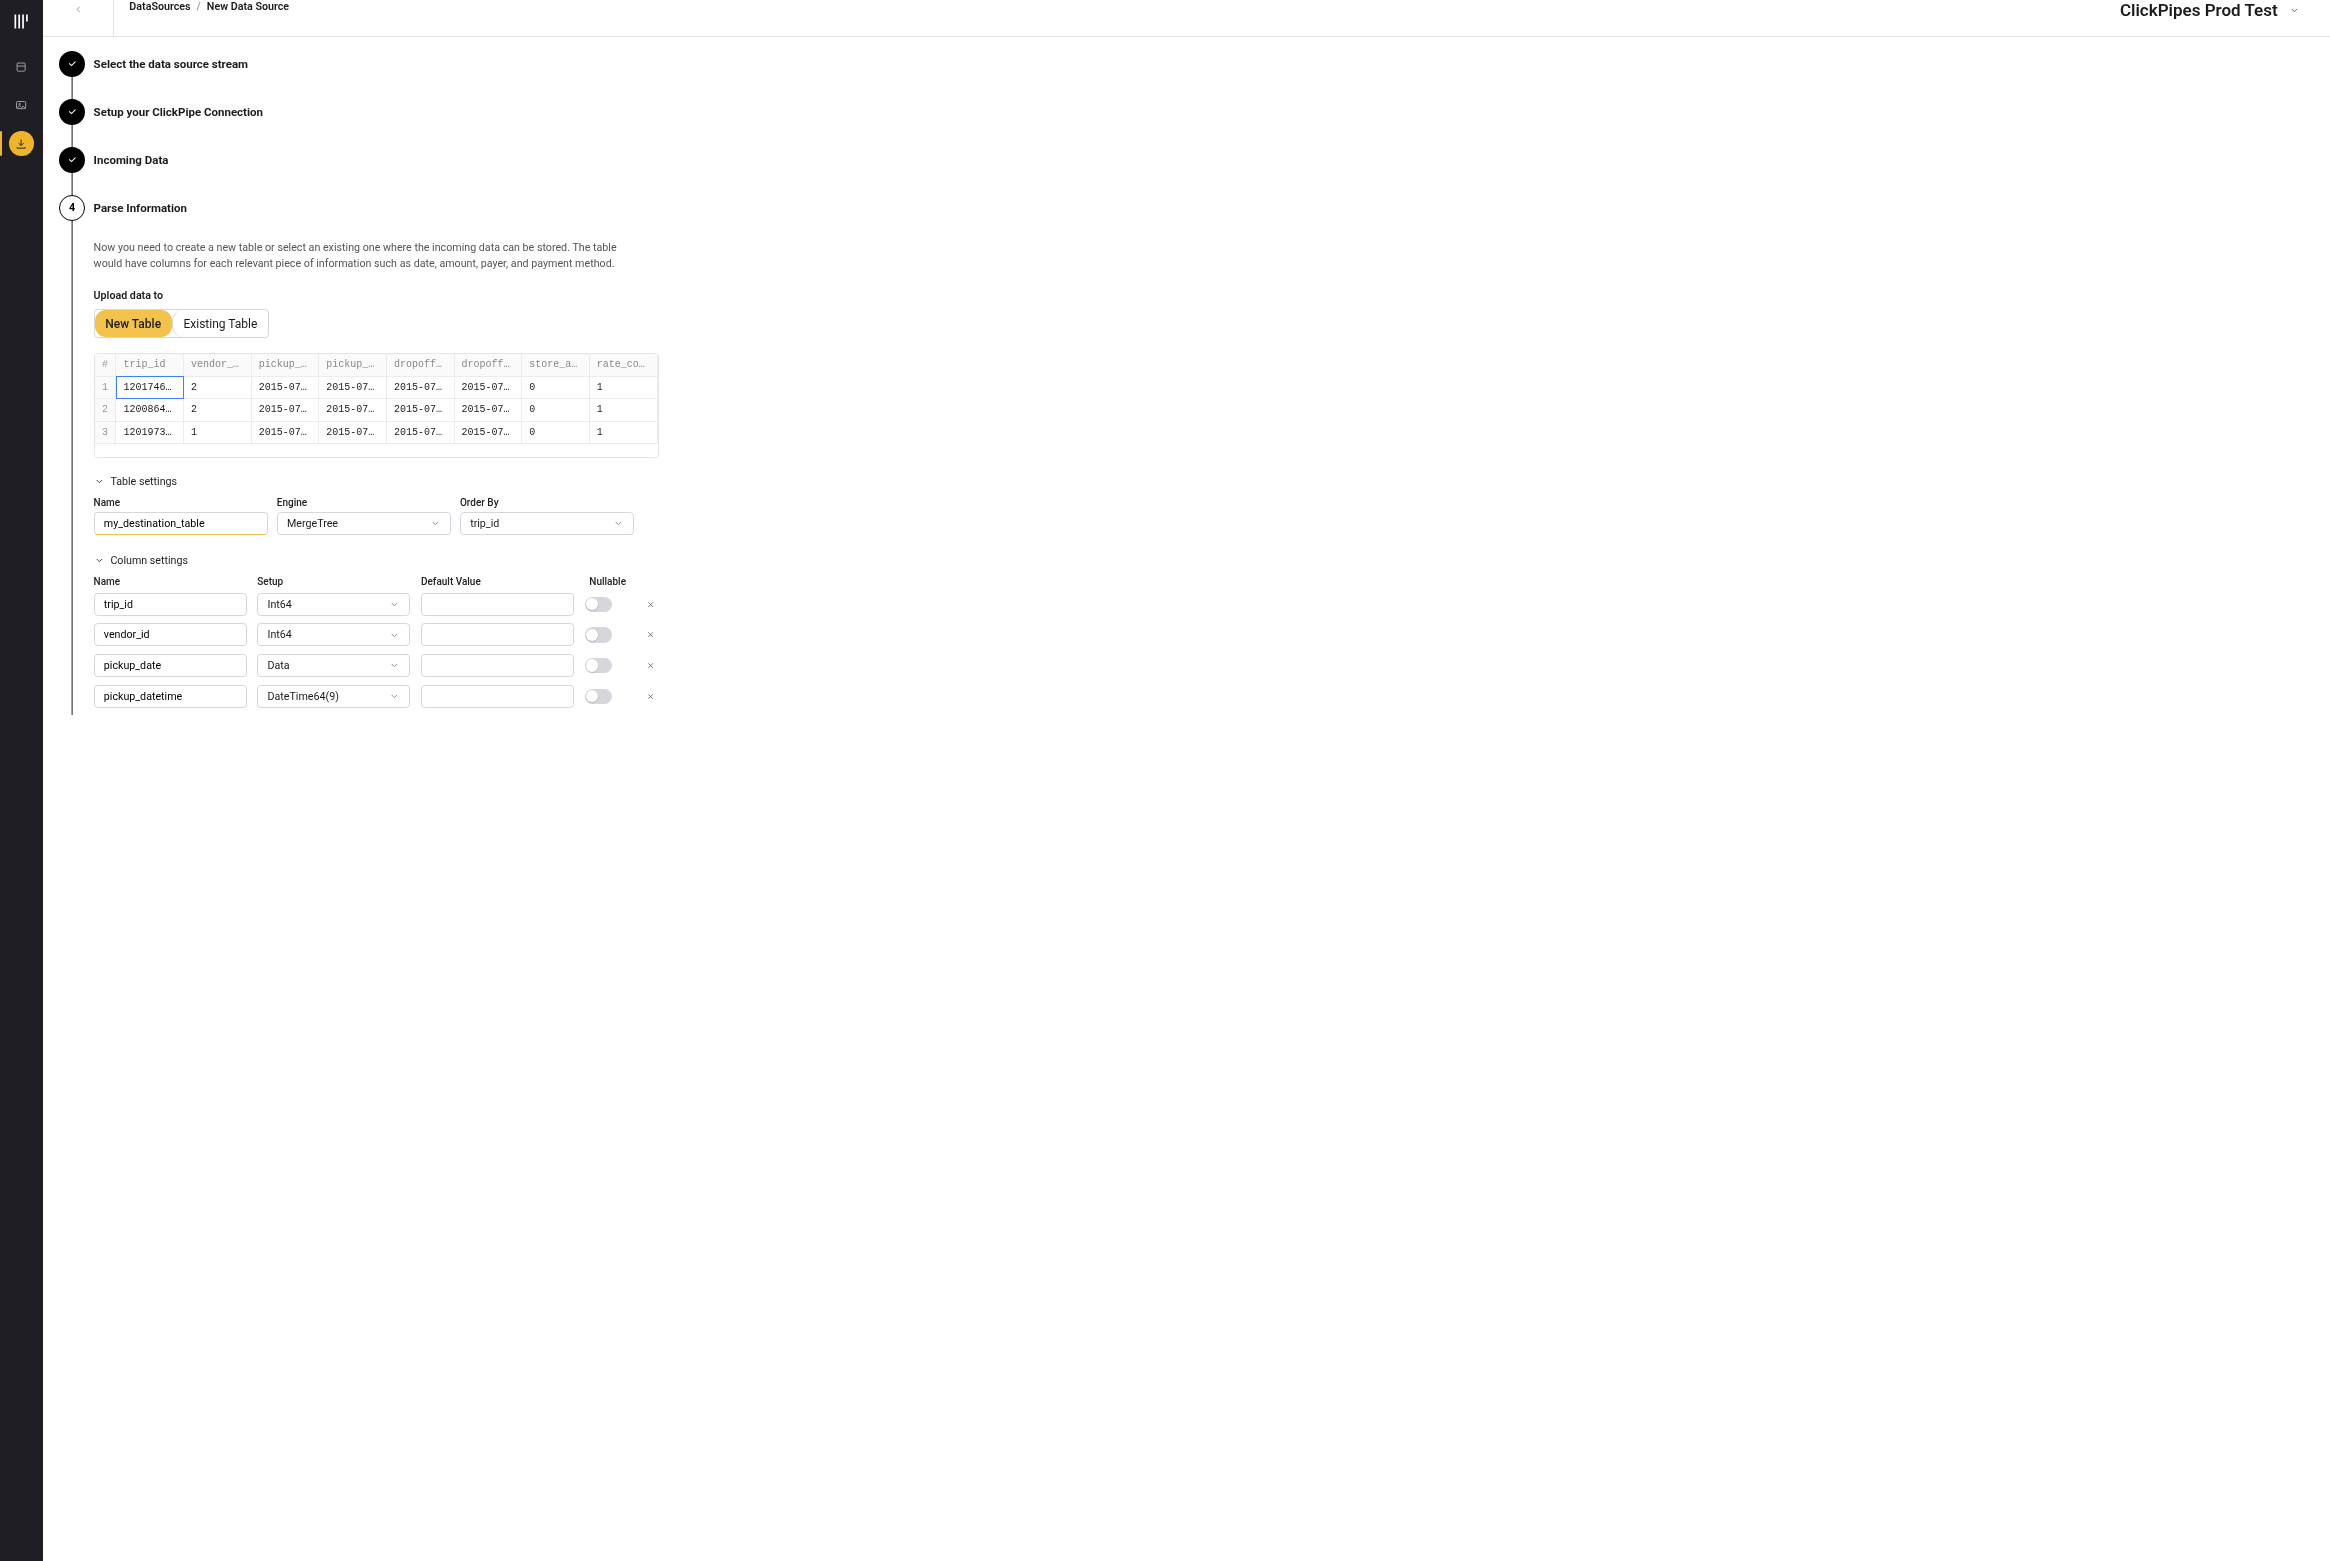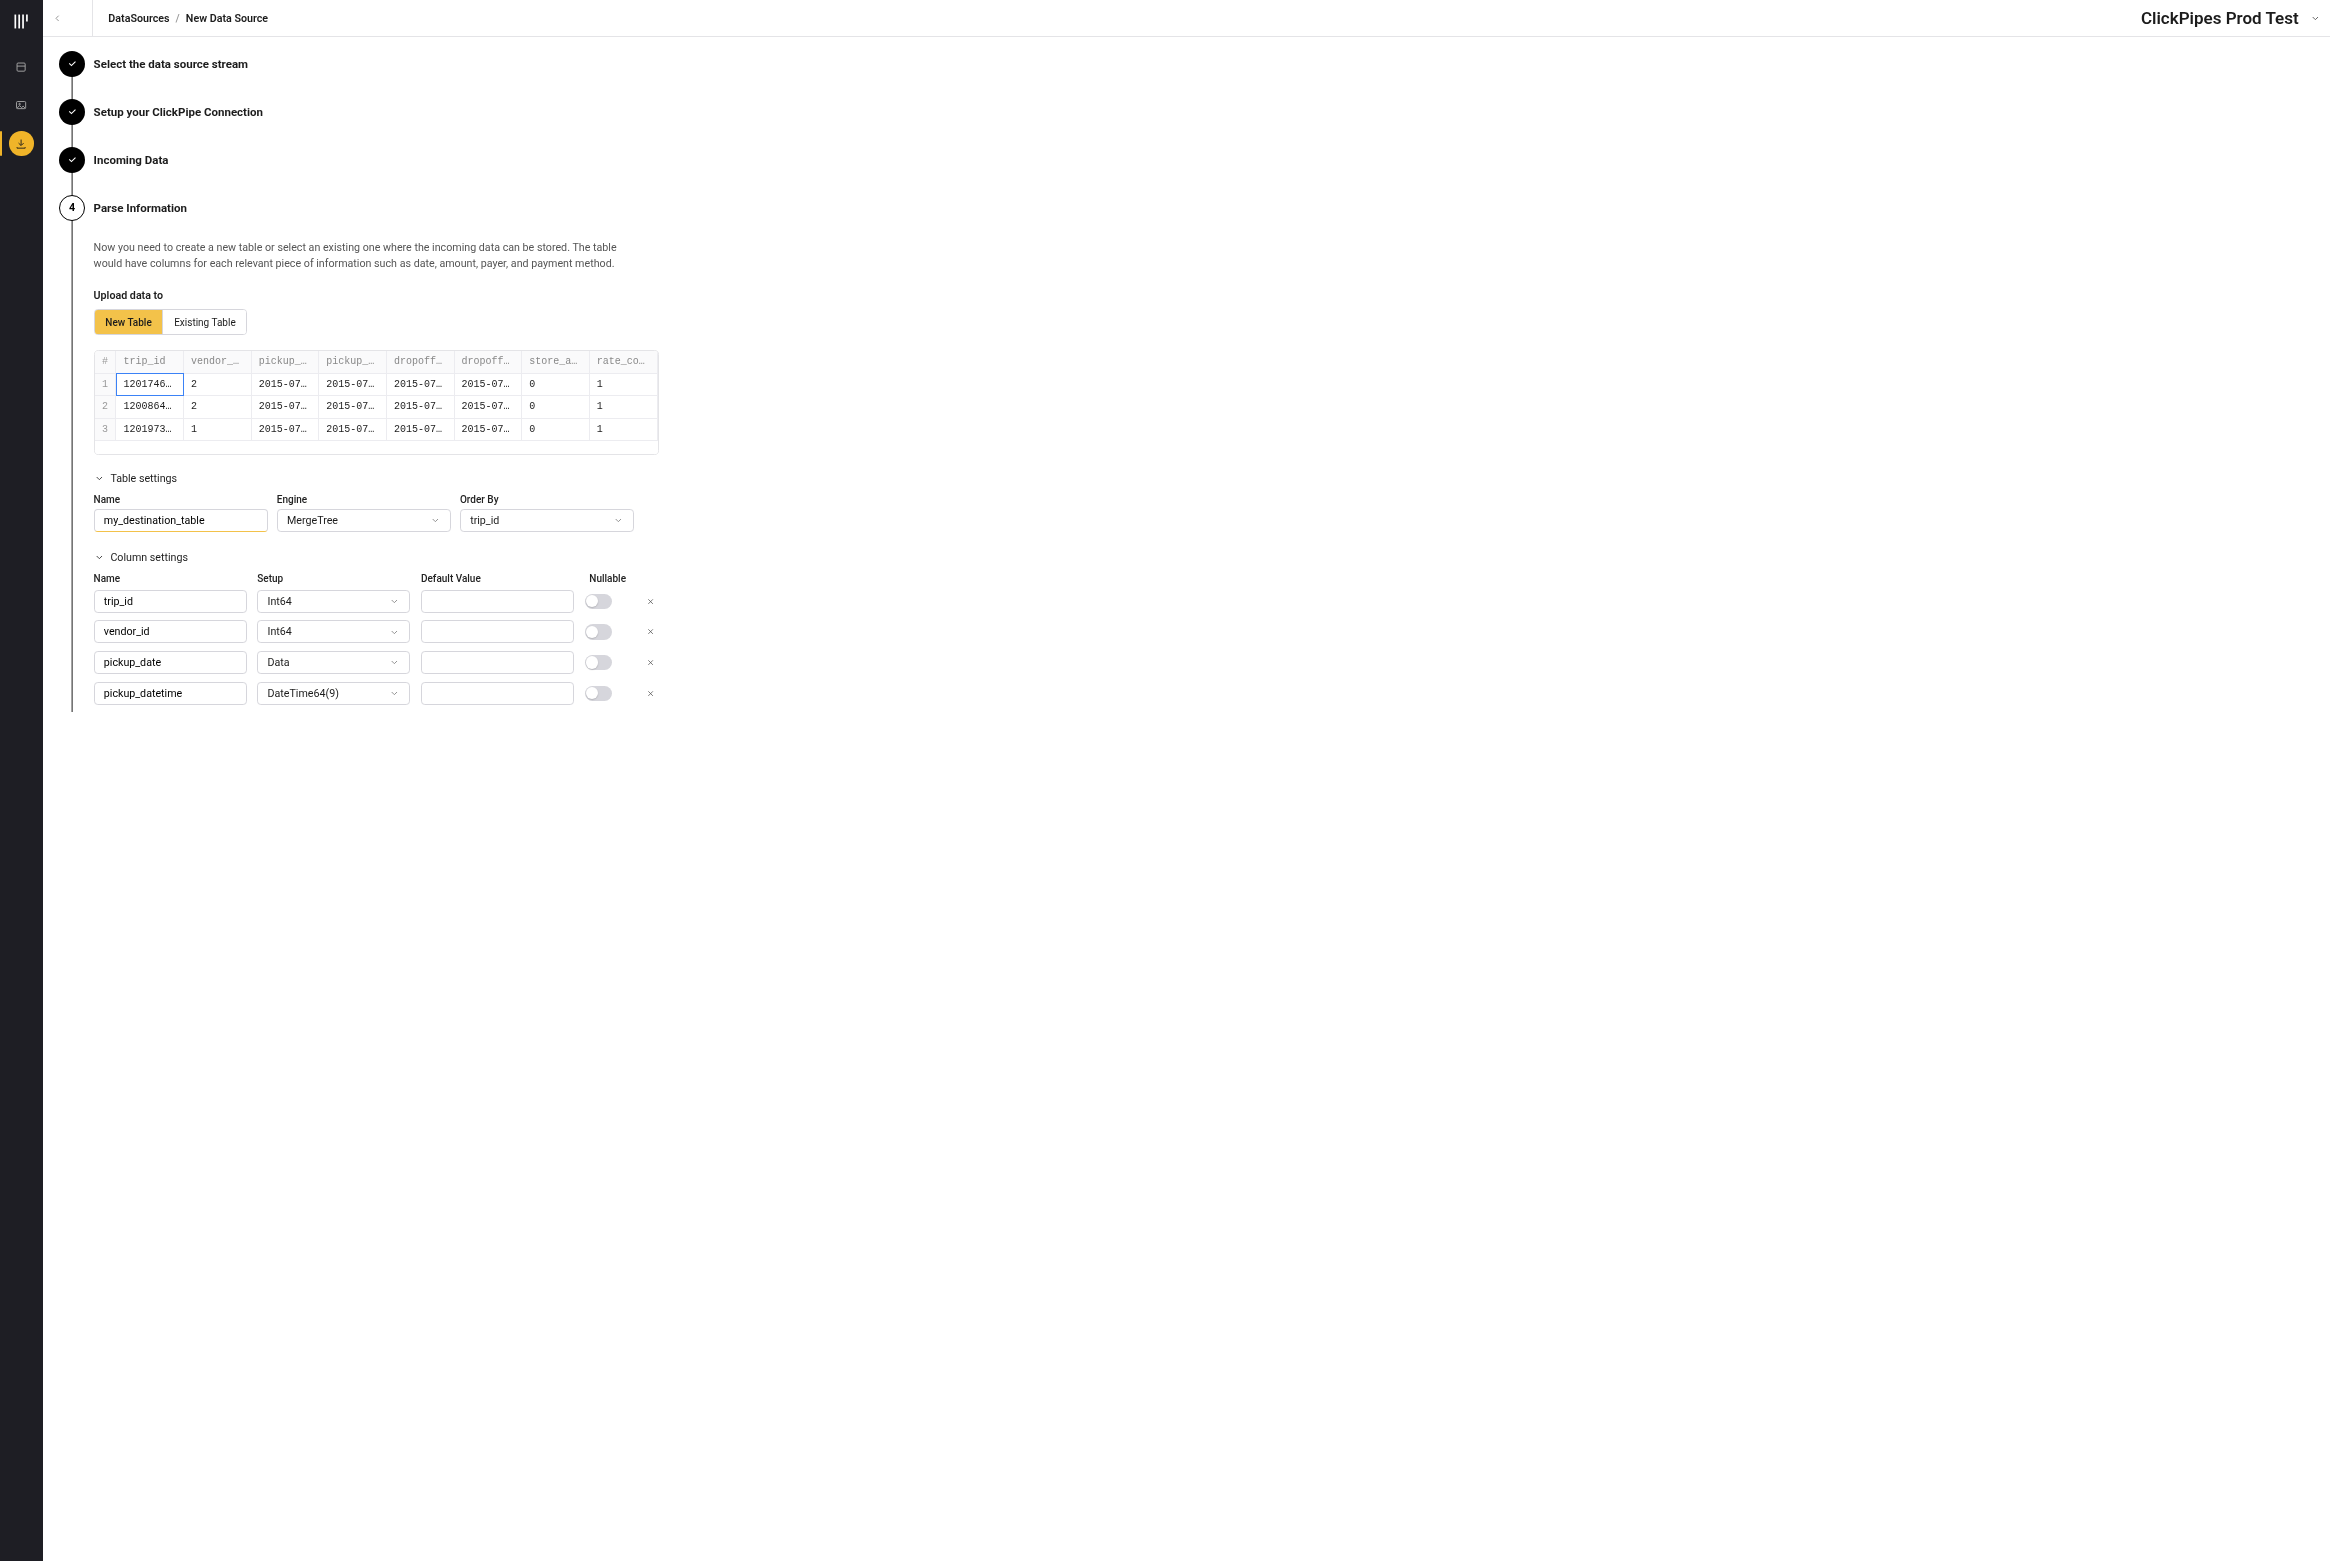--- a/index.html
+++ b/index.html
@@ -14,21 +14,21 @@
 .sidenav-item { width: 24.4px; height: 24.4px; border-radius: 50%; display: flex; align-items: center; justify-content: center; cursor: pointer; position: relative; }
 .sidenav-item svg { width: 12.2px; height: 12.2px; stroke: #aaa; fill: none; stroke-width: 1.8; }
 .sidenav-item.active { background: #f0b429; }
 .sidenav-item.active svg { stroke: #1c1c1c; }
 .sidenav-item.active::before { content: ""; position: absolute; left: -9.2px; top: 0; bottom: 0; width: 2.3px; background: #f0b429; border-radius: 1.5px; }
 
 
 .main { flex: 1; display: flex; flex-direction: column; overflow: auto; }
 
 
-.topbar { height: 37px; border-bottom: 0.8px solid #e4e4e7; display: flex; align-items: center; padding: 0 5px; gap: 10.7px; flex-shrink: 0; }
+.topbar { height: 37px; border-bottom: 0.8px solid #e4e4e7; display: flex; align-items: flex-start; padding: 0 26px; gap: 10.7px; flex-shrink: 0; }
 .divider-vert { width:0.8px; height:37px; background:#e4e4e7; margin-left:15.3px; margin-right:4.6px;}
 .back-btn { width: 18.3px; height: 18.3px; display:flex; align-items:center; justify-content:center; cursor:pointer; }
 .back-btn svg { width:10.7px; height:10.7px; stroke:#8a8a8a; fill:none; stroke-width:2; }
 .breadcrumb { font-weight: 600; font-size: 10.7px; display:flex; gap:6.1px; align-items:center; }
 .breadcrumb .sep { color: #999; font-weight:500; }
 .spacer { flex: 1; }
 .instance-selector { font-weight:600; font-size:17px; display:flex; align-items:center; gap:11px; cursor:pointer; padding-right:4.6px;}
 .instance-selector svg { width:10.7px; height:10.7px; stroke:#555; fill:none; stroke-width:2; }
 
 
@@ -42,21 +42,21 @@
 
 .form-col { flex:1; max-width: 565px; }
 .step-header { font-weight:700; font-size:11.5px; height:26px; display:flex; align-items:center; }
 .step-block { margin-bottom: 22px; text-align: right; }
 .step-desc { font-size:10.7px; line-height:1.5; color:#555; margin-top:19px; margin-bottom:17px; max-width:535px; }
 
 .section-label { font-weight:600; font-size:10.7px; margin-bottom:7.6px; }
 
 
 .seg-tabs { display:inline-flex; border:0.8px solid #d6d6dc; border-radius:3.8px; overflow:hidden; margin-bottom:15.3px;}
-.seg-tab { padding:6.1px 10.7px; font-size:10px; cursor:pointer; background:#fff; }
+.seg-tab { padding:6.1px 10.7px; font-size:12px; cursor:pointer; background:#fff;border-radius:11px; }
 .seg-tab.active { background:#f3c24a; font-weight:500;}
 .seg-tab + .seg-tab { border-left:0.8px solid #d6d6dc; }
 
 
 .data-grid { border:0.8px solid #e4e4e7; border-radius:4.6px; overflow:hidden; margin-bottom:17px; }
 table.grid { border-collapse: collapse; width:100%; font-family: "SFMono-Regular", Consolas, "Liberation Mono", Menlo, monospace; font-size:10px; }
 table.grid th, table.grid td { border-right:0.8px solid #ececf0; border-bottom:0.8px solid #ececf0; padding:5.3px 6.9px; text-align:left; white-space:nowrap; overflow:hidden; text-overflow:ellipsis; max-width:67px; }
 table.grid th { background:#fafafb; font-weight:400; color:#888; }
 table.grid th:first-child, table.grid td:first-child { text-align:center; color:#999; background:#fafafb; width:21.4px; }
 table.grid td.sel { outline:1.5px solid #3b82f6; outline-offset:-1.5px; color:#222; }

